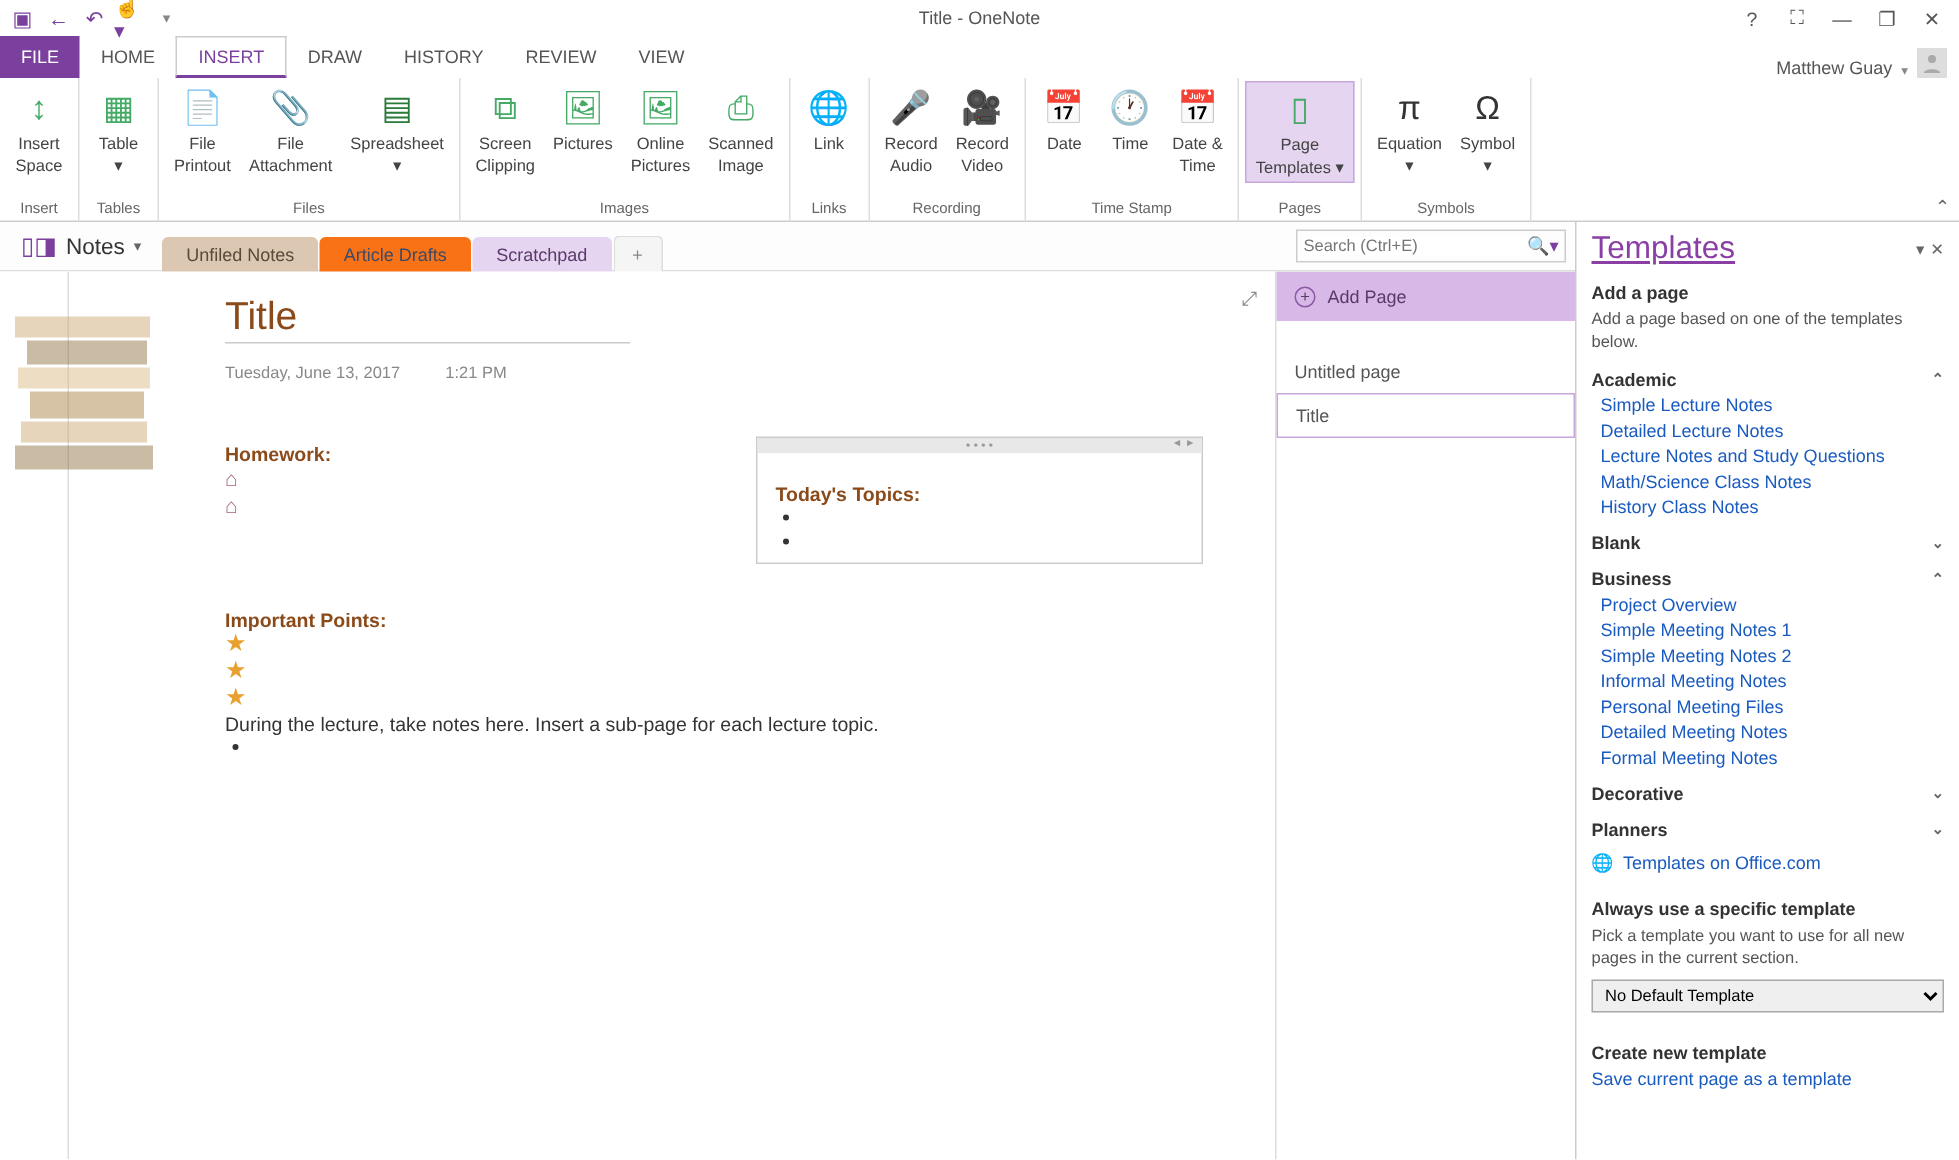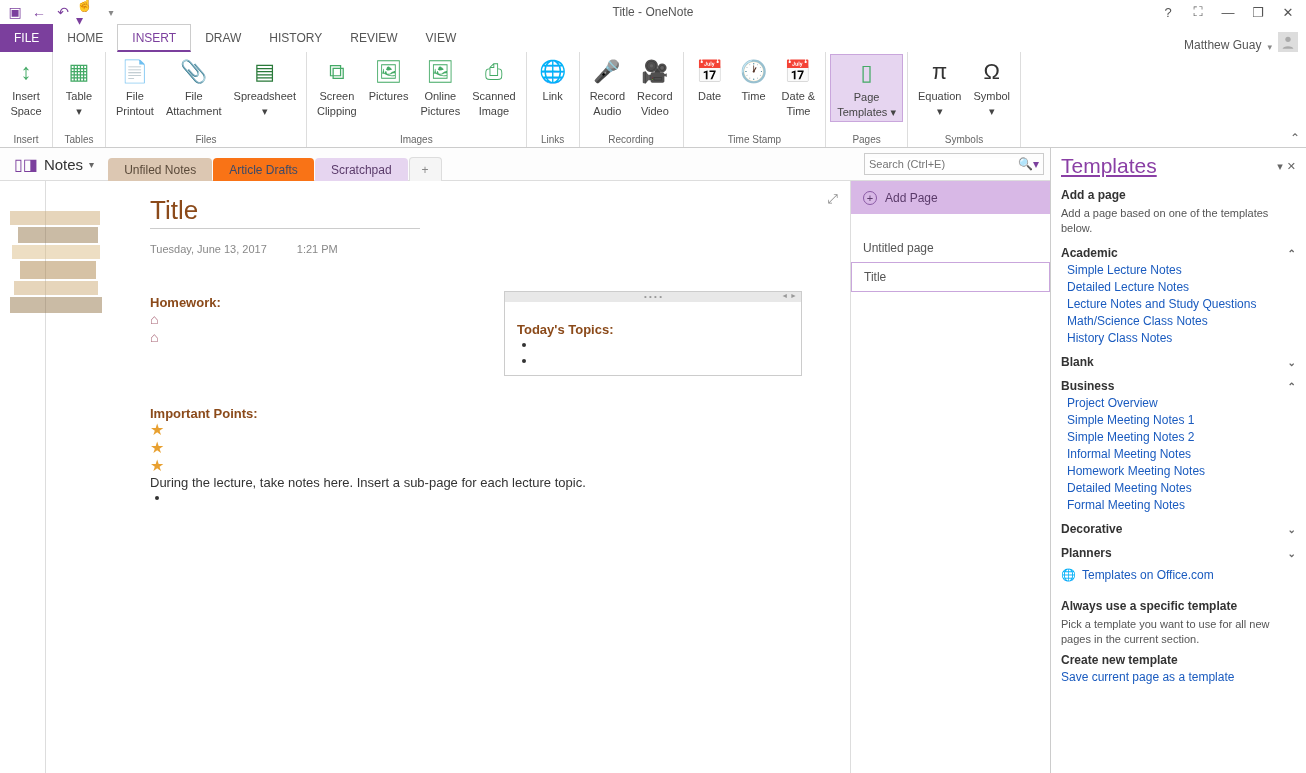--- a/index.html
+++ b/index.html
@@ -348,34 +348,37 @@
           <span class="t-chev">⌄</span>
         </div>
         <div class="t-cat">
           <span>Business</span>
           <span class="t-chev">⌃</span>
         </div>
         <div class="t-link">Project Overview</div>
         <div class="t-link">Simple Meeting Notes 1</div>
         <div class="t-link">Simple Meeting Notes 2</div>
         <div class="t-link">Informal Meeting Notes</div>
-        <div class="t-link">Homework Meeting Notes</div>
+        <div class="t-link">Personal Meeting Files</div>
         <div class="t-link">Detailed Meeting Notes</div>
         <div class="t-link">Formal Meeting Notes</div>
         <div class="t-cat">
           <span>Decorative</span>
           <span class="t-chev">⌄</span>
         </div>
         <div class="t-cat">
           <span>Planners</span>
           <span class="t-chev">⌄</span>
         </div>
       </div>
     <div class="t-link web">
       <span style="color:#c73">🌐</span>
       <span>Templates on Office.com</span>
     </div>
     <div class="t-section-h" style="margin-top:14px">Always use a specific template</div>
     <div class="t-desc">Pick a template you want to use for all new pages in the current section.</div>
-    <div class="t-section-h" style="margin-top:6px">Create new template</div>
+    <select class="t-select">
+      <option>No Default Template</option>
+    </select>
+    <div class="t-section-h" style="margin-top:20px">Create new template</div>
     <div class="t-link" style="margin-left:0">Save current page as a template</div>
   </div>
 </div>
 
 </body></html>

